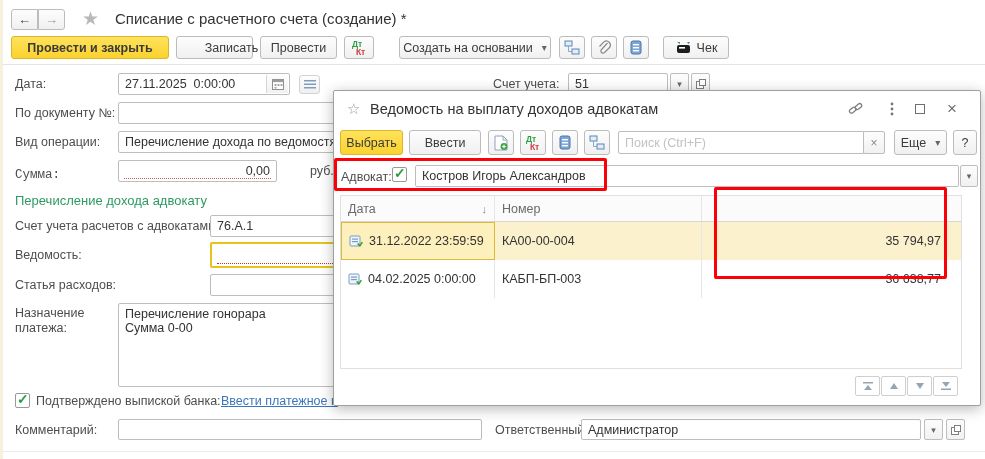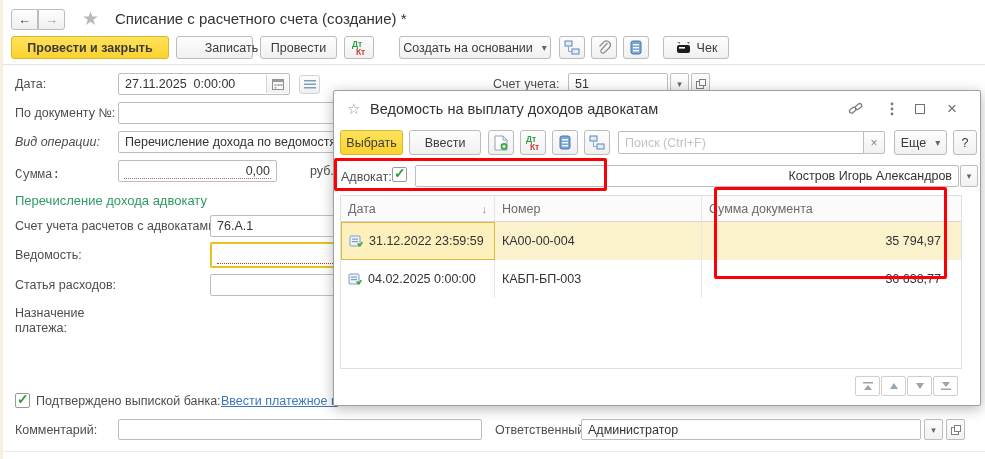--- a/index.html
+++ b/index.html
@@ -157,21 +157,21 @@
   <div class="dd-btn" style="left:688px;top:73px;">
     <svg width="10" height="10">
         <rect x="0.5" y="2.5" width="7" height="7" fill="#fff" stroke="#7f7f7f"></rect>
         <rect x="3.5" y="0.5" width="6" height="6" fill="#fff" stroke="#7f7f7f"></rect>
       </svg>
   </div>
 
   <div class="lbl" style="left:12px;top:106px;">По документу №:</div>
   <input class="field" style="left: 115px; top: 102px; width: 232px;">
 
-  <div class="lbl" style="left:12px;top:135px;font-style:italic;">Вид операции:</div>
+  <div class="lbl" style="left:12px;top:135px;">Вид операции:</div>
   <div class="field" style="left:115px;top:131px;width:232px;">
       <span class="val">Перечисление дохода по ведомостям</span>
     </div>
 
   <div class="lbl" style="left:12px;top:168px;font-family:Liberation Mono, monospace;">Сумма:</div>
   <div class="field" style="left:115px;top:160px;width:159px;justify-content:flex-end;">
     <span class="val">0,00</span>
     <span class="dotted"></span>
   </div>
   <div class="lbl" style="left:307px;top:164px;">руб.</div>
@@ -186,20 +186,22 @@
   <div class="lbl" style="left:12px;top:248px;">Ведомость:</div>
   <div class="field" style="left:207px;top:242px;width:140px;height:26px;border:2px solid #e7c31c;">
     <span class="val"></span>
     <span class="dotted" style="border-bottom-color:#b33;"></span>
   </div>
 
   <div class="lbl" style="left:12px;top:278px;">Статья расходов:</div>
   <input class="field" style="left: 207px; top: 274px; width: 140px;">
 
   <div class="lbl" style="left:12px;top:306px;width:92px;white-space:normal;line-height:15px;">Назначение платежа:</div>
+  <textarea class="ta" style="left: 115px; top: 303px; width: 232px; height: 84px;">Перечисление гонорара
+Сумма 0-00</textarea>
 
   <div class="cb checked" style="left:12px;top:393px;"></div>
   <div class="lbl" style="left:33px;top:394px;">Подтверждено выпиской банка:</div>
   <div class="lbl link" style="left:218px;top:394px;">Ввести платежное п</div>
 
   <div class="lbl" style="left:12px;top:423px;">Комментарий:</div>
   <input class="field" style="left: 115px; top: 419px; width: 364px; height: 21px;">
   <div class="lbl" style="left:492px;top:423px;">Ответственный:</div>
   <div class="field" style="left:578px;top:419px;width:340px;height:21px;">
       <span class="val">Администратор</span>
@@ -276,38 +278,35 @@
     <div class="dd-btn" style="left:529px;top:40px;width:22px;height:23px;font-size:12px;color:#8a8a8a;">
         <span>×</span>
       </div>
     <div class="btn caret" style="left:560px;top:39px;width:53px;height:25px;">
         <span>Еще</span>
       </div>
     <div class="btn" style="left:619px;top:39px;width:24px;height:25px;">?</div>
 
     <div class="lbl" style="left:7px;top:79px;">Адвокат:</div>
     <div class="cb checked" style="left:58px;top:76px;"></div>
-    <div class="field" style="left:81px;top:74px;width:544px;justify-content:flex-end;">
+    <div class="field" style="left:81px;top:74px;width:544px;">
         <span class="val">Костров Игорь Александров</span>
       </div>
     <div class="dd-btn" style="left:626px;top:74px;width:18px;">
         <span>▾</span>
       </div>
 
     <div class="grid">
       <div class="grid-head">
         <div class="gc c1">
             <span>Дата</span>
             <span class="sort-icon">↓</span>
           </div>
         <div class="gc c2">
             <span>Номер</span>
-          </div>
-        <div class="gc c3">
-            <span>Сумма документа</span>
           </div>
       </div>
       <div class="grid-row row-sel">
         <div class="gc c1">
           <svg class="doc-ic" width="14" height="13">
               <rect x="1" y="1" width="10" height="10" rx="1" fill="#eef4fb" stroke="#7a9cc4"></rect>
               <rect x="3" y="3.5" width="6" height="1.2" fill="#7a9cc4"></rect>
               <rect x="3" y="6" width="6" height="1.2" fill="#7a9cc4"></rect>
               <path d="M8 9 L11 12 L14 7.5 L12.6 6.8 L11 9.6 L9.3 8" fill="#35a13f"></path>
             </svg>

